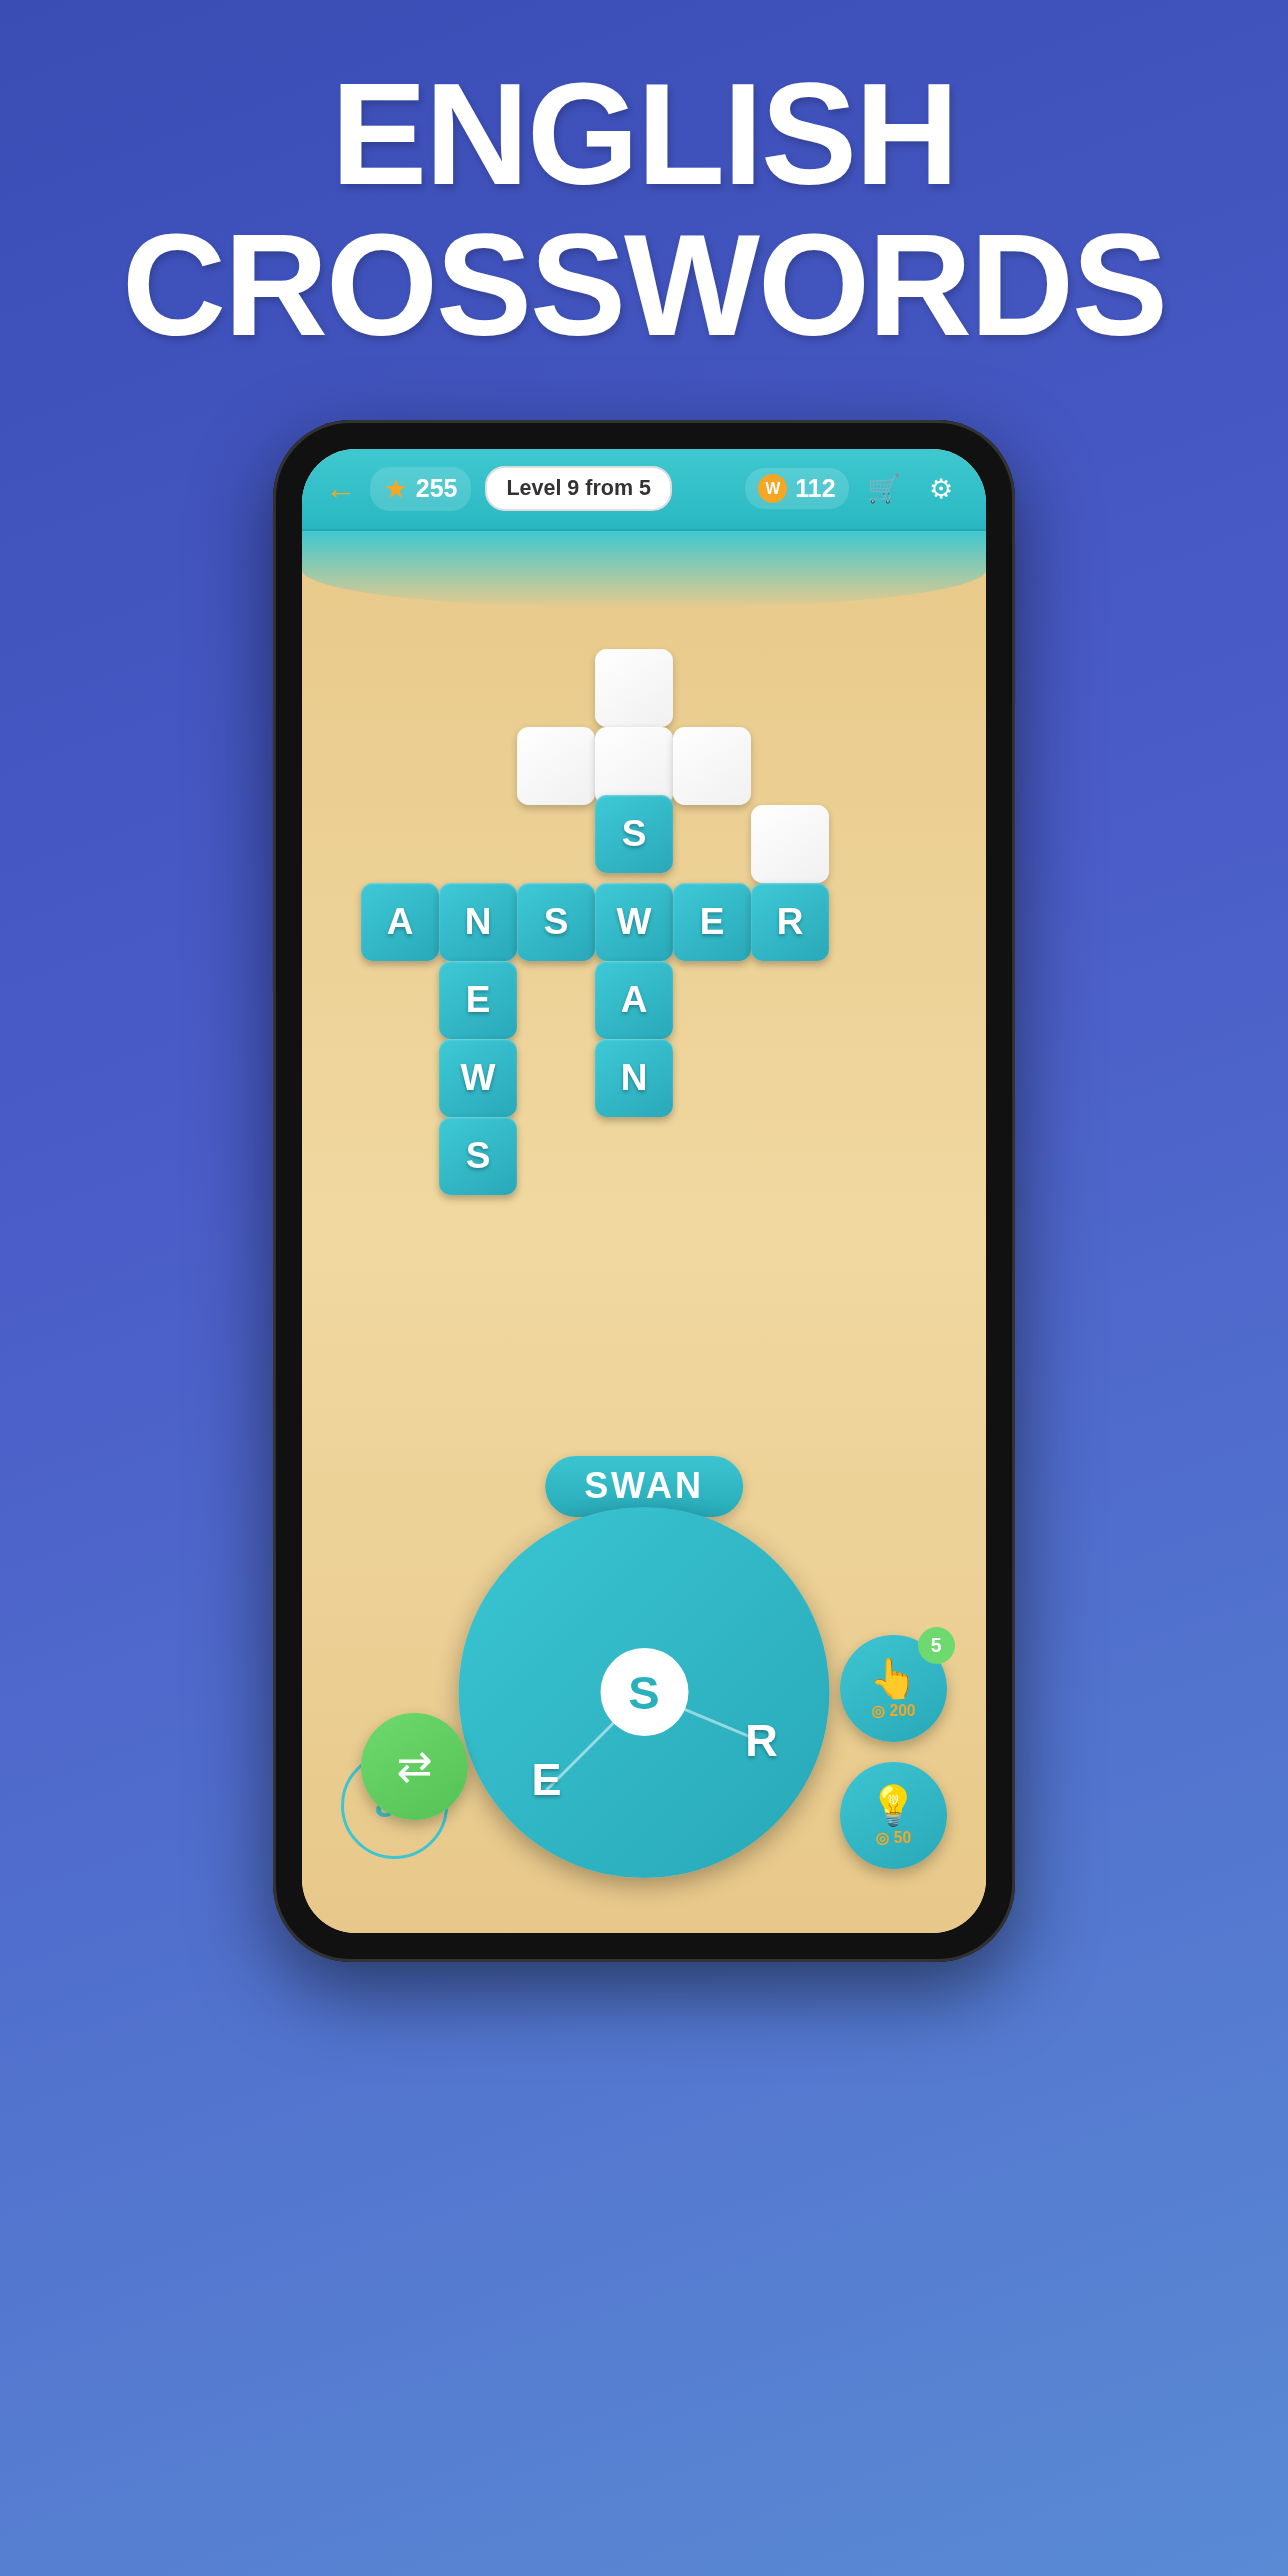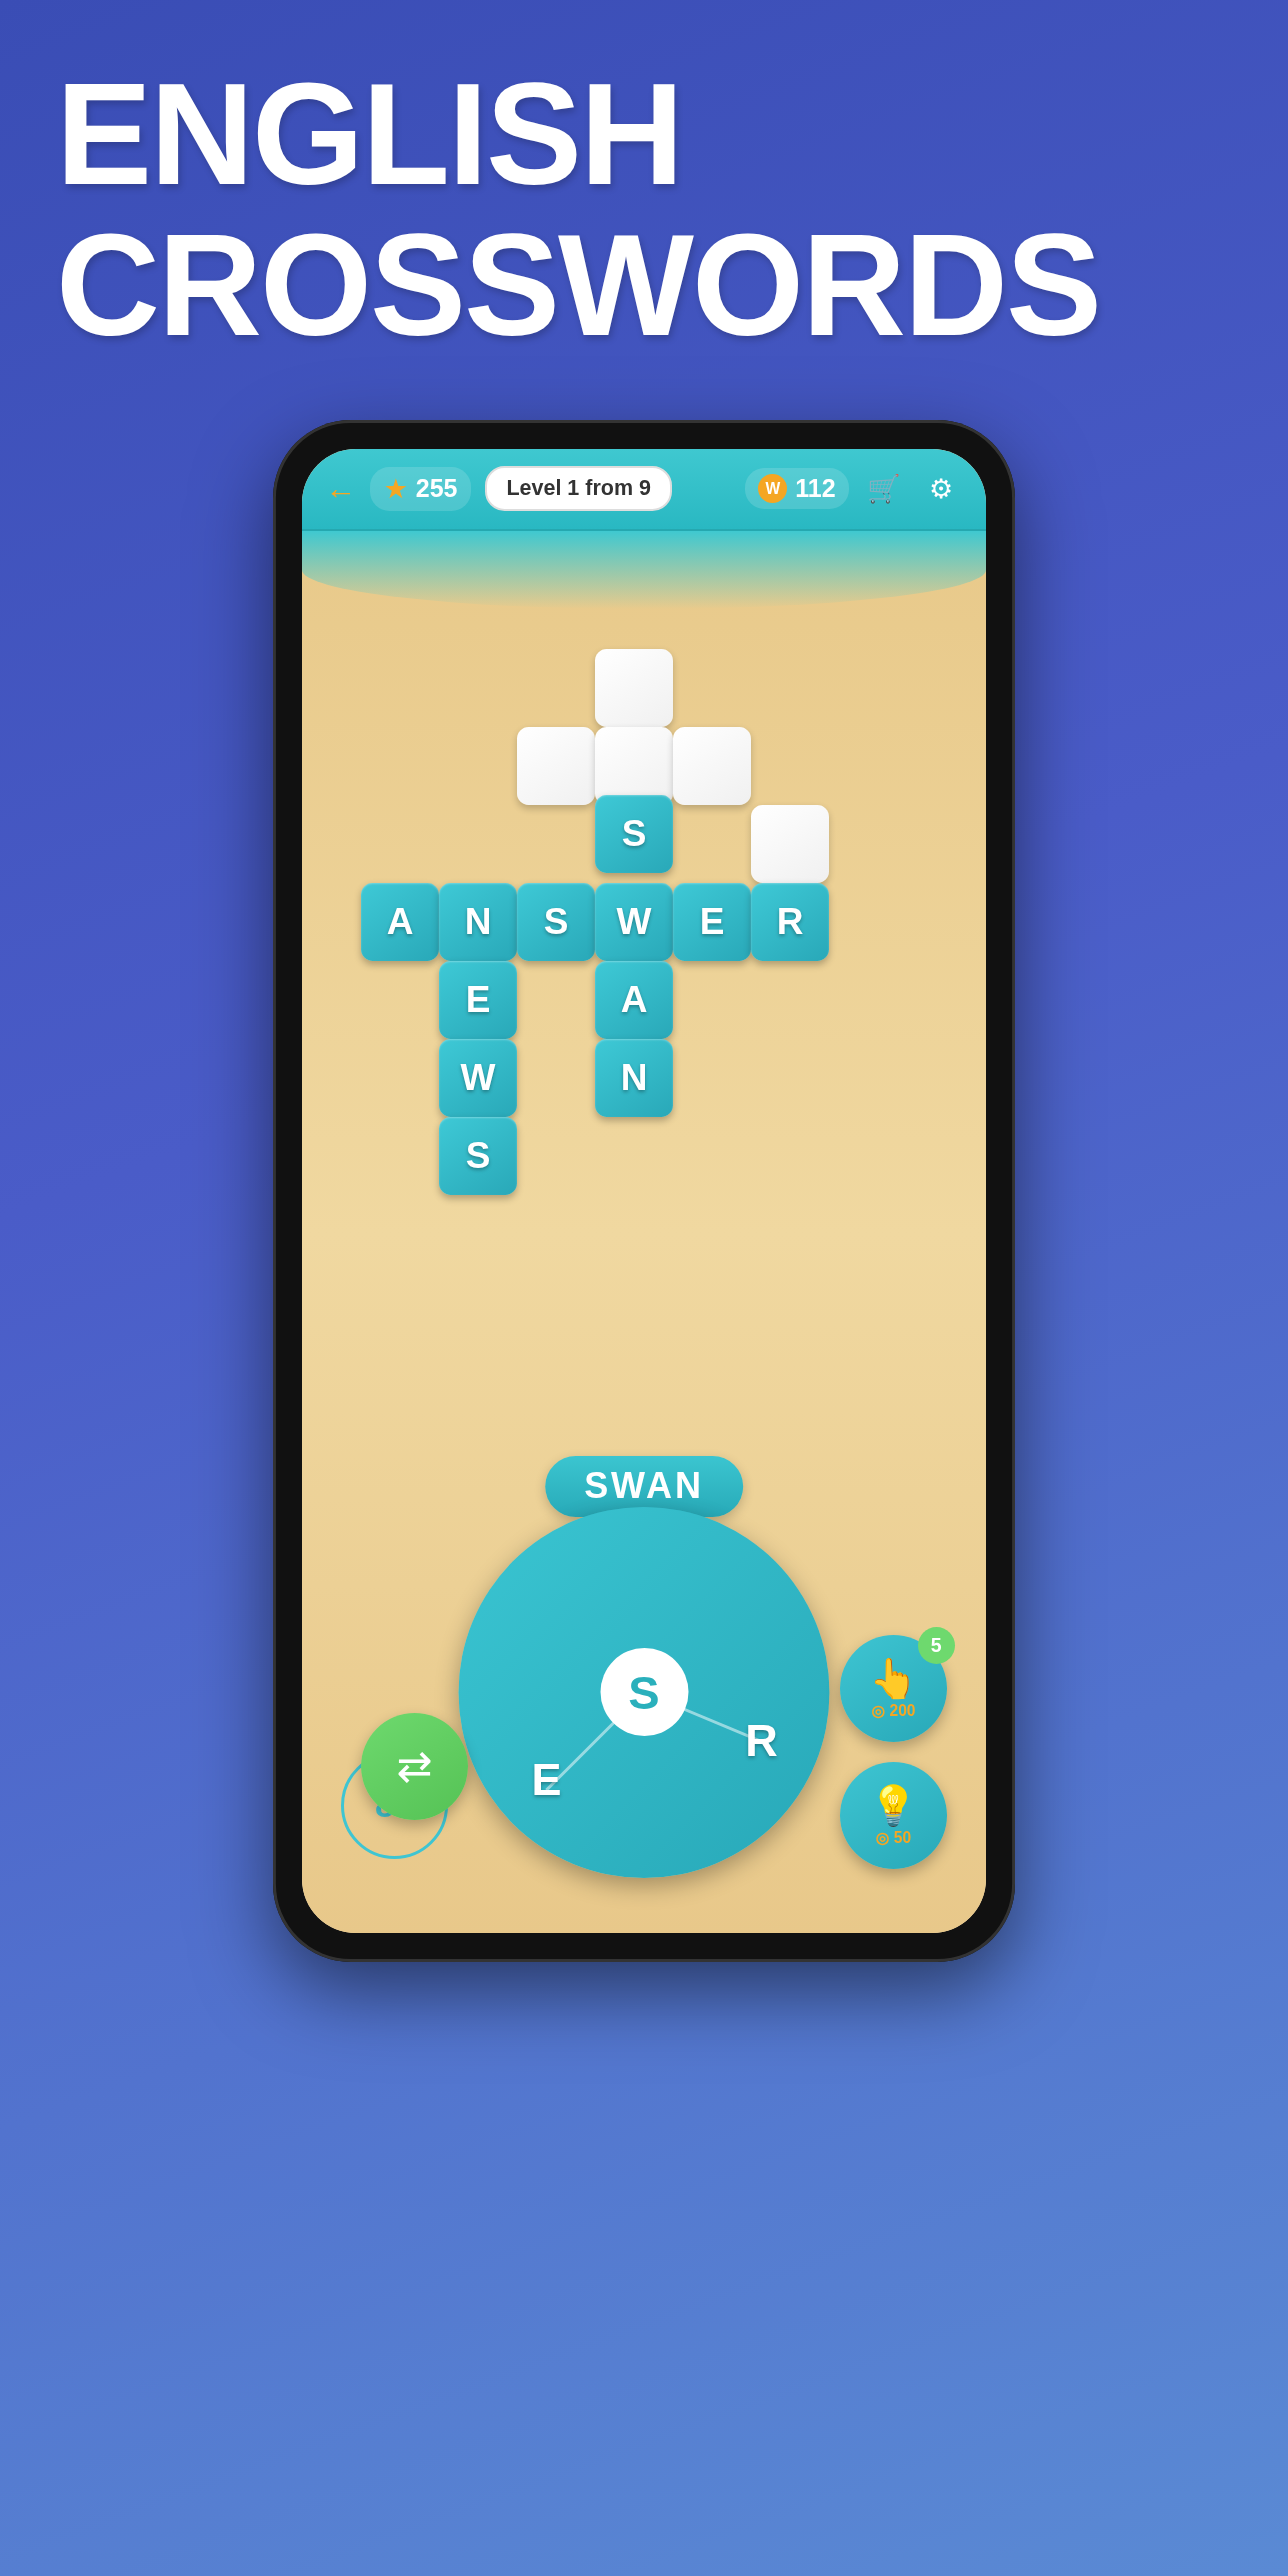--- a/index.html
+++ b/index.html
@@ -7,22 +7,22 @@
       width: 1288px;
       height: 2576px;
       background: linear-gradient(160deg, #3a4db5 0%, #4a5cc8 40%, #5a8ad4 100%);
       font-family: Arial, 'Helvetica Neue', sans-serif;
       overflow: hidden;
       position: relative;
     }
 
     
     .title-section {
+      text-align: center;
       padding: 59px 39px 39px;
-      margin-left: 17px;
     }
     .main-title {
       color: white;
       font-size: 144px;
       font-weight: 900;
       line-height: 1.05;
       text-shadow: 2px 3.9px 7.8px rgba(0,0,0,0.2);
       letter-spacing: -2px;
     }
 
@@ -415,21 +415,21 @@
   <div class="phone">
     <div class="phone-screen">
 
       <div class="game-header">
         <div class="header-left">
           <div class="back-arrow">←</div>
           <div class="stars-badge">
             <span class="star-icon">★</span>
             <span class="stars-count">255</span>
           </div>
-          <div class="level-badge">Level 1 from 9</div>
+          <div class="level-badge">Level 9 from 5</div>
         </div>
         <div class="header-right">
           <div class="coins-badge">
             <div class="coin-icon">W</div>
             <span class="coins-count">112</span>
           </div>
           <div class="cart-icon">🛒</div>
           <div class="settings-icon">⚙</div>
         </div>
       </div>

